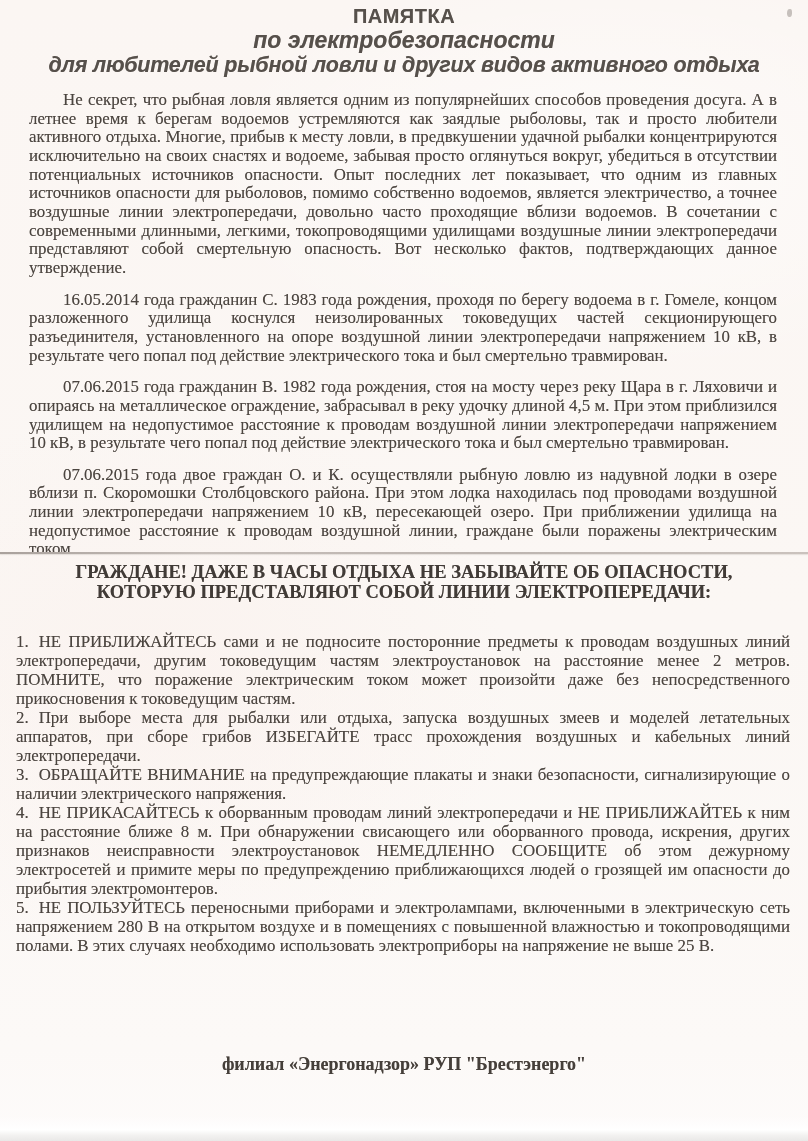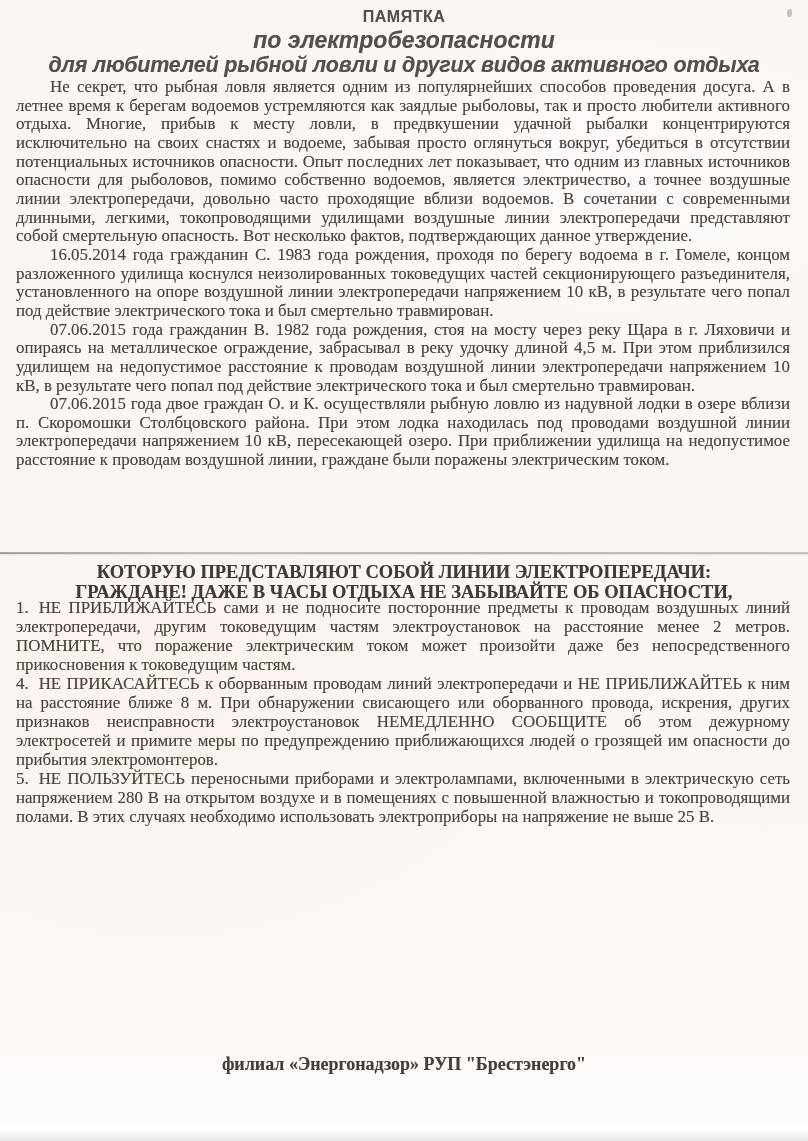--- a/index.html
+++ b/index.html
@@ -14,43 +14,43 @@
     font-family:"Liberation Serif","DejaVu Serif",serif;
     color:#4b4540;
   }
   .title-block{
     position:absolute;top:5px;left:0;width:100%;
     text-align:center;
     font-family:"Liberation Sans","DejaVu Sans",sans-serif;
     font-weight:bold;color:#56504b;
     text-shadow:0 0 .6px rgba(100,92,86,.55);
   }
-  .t1{font-size:16px;line-height:23px;letter-spacing:.5px;}
+  .t1{font-size:20px;line-height:23px;letter-spacing:.5px;}
   .t2{font-size:23px;line-height:25px;font-style:italic;}
   .t3{font-size:21.5px;line-height:24px;letter-spacing:-0.2px;font-style:italic;}
   .intro{
     position:absolute;top:78px;left:16px;width:774px;
     font-size:16.9px;line-height:18.65px;
     text-align:justify;
     text-shadow:0 0 .5px rgba(95,85,78,.5);
   }
-  .intro p{margin:0;text-indent:34px;}
+  .intro p{margin:13px;text-indent:34px;}
   .divider{
     position:absolute;top:552px;left:0;width:808px;height:2px;
     background:linear-gradient(90deg,#a9a19c,#c6beb9 25%,#bcb4af 60%,#cac2bd 100%);
     box-shadow:0 1px 1px rgba(190,182,176,.35);
   }
   .warning{
     position:absolute;top:562px;left:0;width:100%;
     text-align:center;font-weight:bold;
     font-size:18.5px;line-height:20px;color:#413b37;
     text-shadow:0 0 .5px rgba(80,72,66,.55);
   }
   .rules{
-    position:absolute;top:598px;left:16px;width:774px;
+    position:absolute;top:632px;left:16px;width:774px;
     font-size:16.9px;line-height:19px;
     text-align:justify;
     text-shadow:0 0 .5px rgba(95,85,78,.5);
   }
   .rules p{margin:0;}
   .rules .num{padding-right:10px;}
   .footer{
     position:absolute;top:1054px;left:0;width:100%;
     text-align:center;font-weight:bold;font-size:18px;color:#453f3a;
     text-shadow:0 0 .5px rgba(80,72,66,.5);
@@ -78,26 +78,28 @@
   <section class="intro">
     <p>Не секрет, что рыбная ловля является одним из популярнейших способов проведения досуга. А в летнее время к берегам водоемов устремляются как заядлые рыболовы, так и просто любители активного отдыха. Многие, прибыв к месту ловли, в предвкушении удачной рыбалки концентрируются исключительно на своих снастях и водоеме, забывая просто оглянуться вокруг, убедиться в отсутствии потенциальных источников опасности. Опыт последних лет показывает, что одним из главных источников опасности для рыболовов, помимо собственно водоемов, является электричество, а точнее воздушные линии электропередачи, довольно часто проходящие вблизи водоемов. В сочетании с современными длинными, легкими, токопроводящими удилищами воздушные линии электропередачи представляют собой смертельную опасность. Вот несколько фактов, подтверждающих данное утверждение.</p>
     <p>16.05.2014 года гражданин С. 1983 года рождения, проходя по берегу водоема в г. Гомеле, концом разложенного удилища коснулся неизолированных токоведущих частей секционирующего разъединителя, установленного на опоре воздушной линии электропередачи напряжением 10 кВ, в результате чего попал под действие электрического тока и был смертельно травмирован.</p>
     <p>07.06.2015 года гражданин В. 1982 года рождения, стоя на мосту через реку Щара в г. Ляховичи и опираясь на металлическое ограждение, забрасывал в реку удочку длиной 4,5 м. При этом приблизился удилищем на недопустимое расстояние к проводам воздушной линии электропередачи напряжением 10 кВ, в результате чего попал под действие электрического тока и был смертельно травмирован.</p>
     <p>07.06.2015 года двое граждан О. и К. осуществляли рыбную ловлю из надувной лодки в озере вблизи п. Скоромошки Столбцовского района. При этом лодка находилась под проводами воздушной линии электропередачи напряжением 10 кВ, пересекающей озеро. При приближении удилища на недопустимое расстояние к проводам воздушной линии, граждане были поражены электрическим током.</p>
   </section>
 
   <div class="divider"></div>
 
   <section class="warning">
+    <div>ГРАЖДАНЕ! ДАЖЕ В ЧАСЫ ОТДЫХА НЕ ЗАБЫВАЙТЕ ОБ ОПАСНОСТИ,</div>
     <div>КОТОРУЮ ПРЕДСТАВЛЯЮТ СОБОЙ ЛИНИИ ЭЛЕКТРОПЕРЕДАЧИ:</div>
-    <div>ГРАЖДАНЕ! ДАЖЕ В ЧАСЫ ОТДЫХА НЕ ЗАБЫВАЙТЕ ОБ ОПАСНОСТИ,</div>
   </section>
 
   <section class="rules">
     <p><span class="num">1.</span><span>НЕ ПРИБЛИЖАЙТЕСЬ сами и не подносите посторонние предметы к проводам воздушных линий электропередачи, другим токоведущим частям электроустановок на расстояние менее 2 метров. ПОМНИТЕ, что поражение электрическим током может произойти даже без непосредственного прикосновения к токоведущим частям.</span></p>
+    <p><span class="num">2.</span><span>При выборе места для рыбалки или отдыха, запуска воздушных змеев и моделей летательных аппаратов, при сборе грибов ИЗБЕГАЙТЕ трасс прохождения воздушных и кабельных линий электропередачи.</span></p>
+    <p><span class="num">3.</span><span>ОБРАЩАЙТЕ ВНИМАНИЕ на предупреждающие плакаты и знаки безопасности, сигнализирующие о наличии электрического напряжения.</span></p>
     <p><span class="num">4.</span><span>НЕ ПРИКАСАЙТЕСЬ к оборванным проводам линий электропередачи и НЕ ПРИБЛИЖАЙТЕЬ к ним на расстояние ближе 8 м. При обнаружении свисающего или оборванного провода, искрения, других признаков неисправности электроустановок НЕМЕДЛЕННО СООБЩИТЕ об этом дежурному электросетей и примите меры по предупреждению приближающихся людей о грозящей им опасности до прибытия электромонтеров.</span></p>
     <p><span class="num">5.</span><span>НЕ ПОЛЬЗУЙТЕСЬ переносными приборами и электролампами, включенными в электрическую сеть напряжением 280 В на открытом воздухе и в помещениях с повышенной влажностью и токопроводящими полами. В этих случаях необходимо использовать электроприборы на напряжение не выше 25 В.</span></p>
   </section>
 
   <footer class="footer">филиал «Энергонадзор» РУП "Брестэнерго"</footer>
 
   <div class="scan-bottom"></div>
   <div class="speck"></div>
 </div>
 

